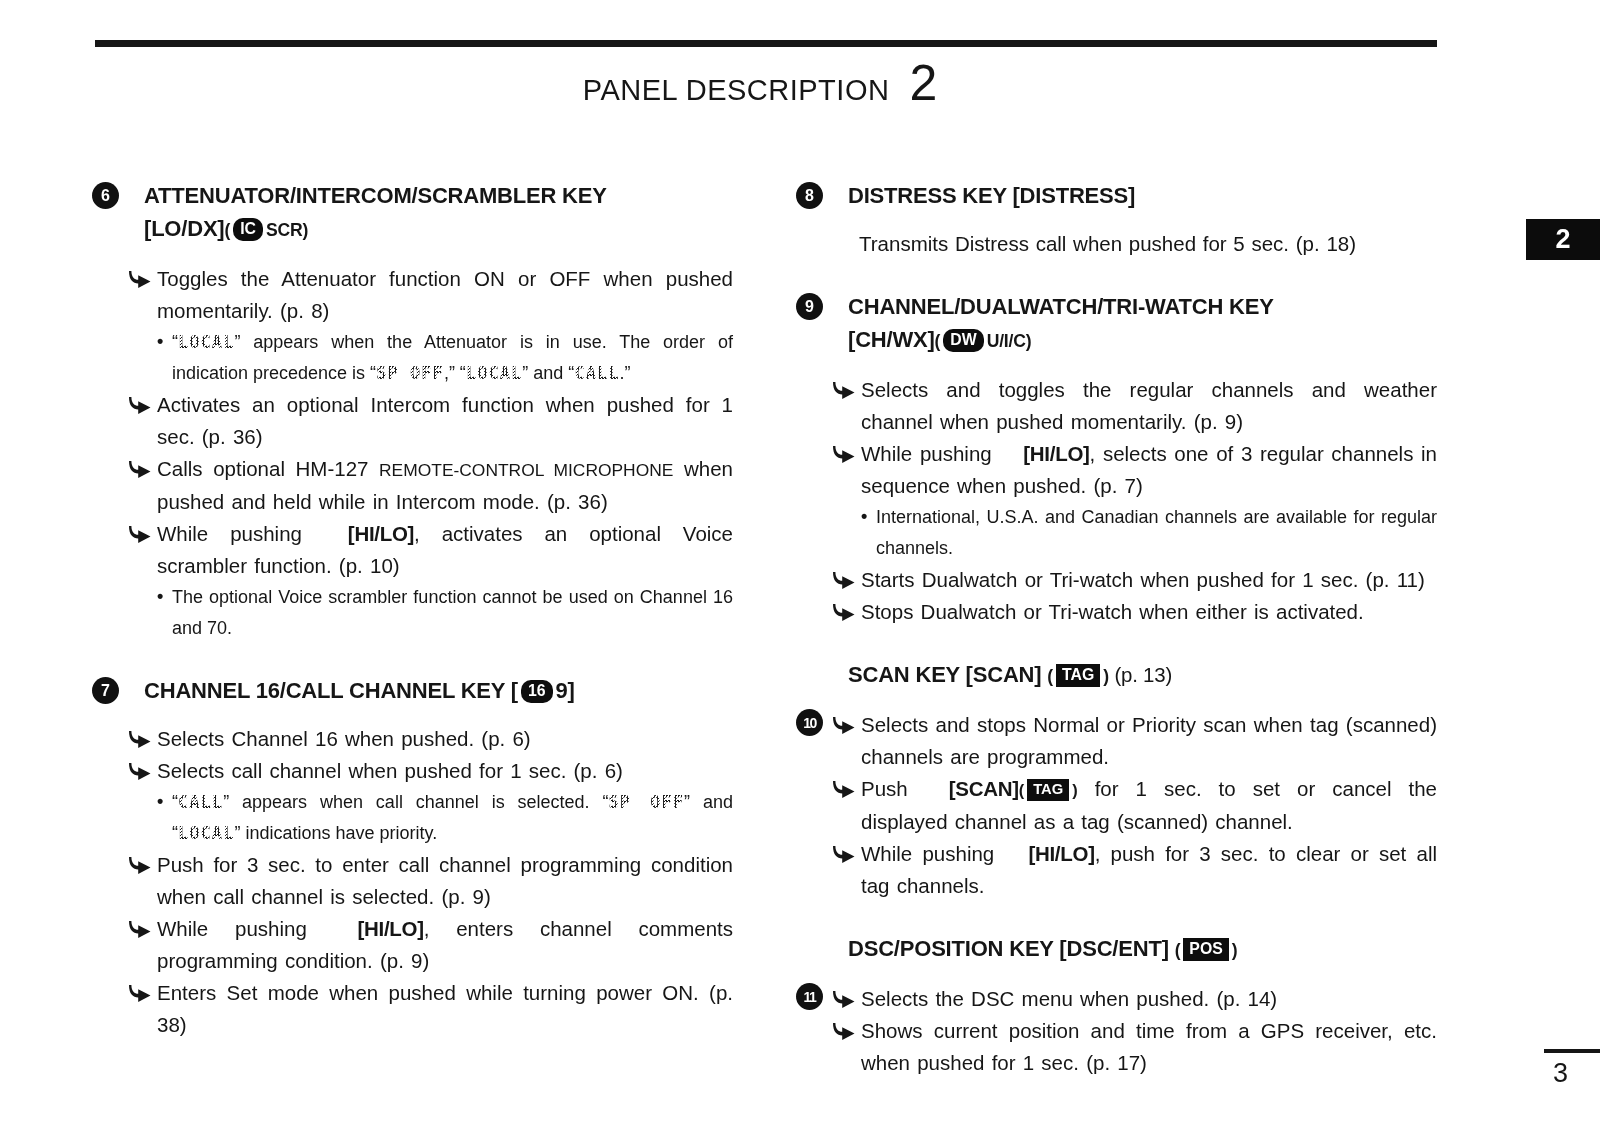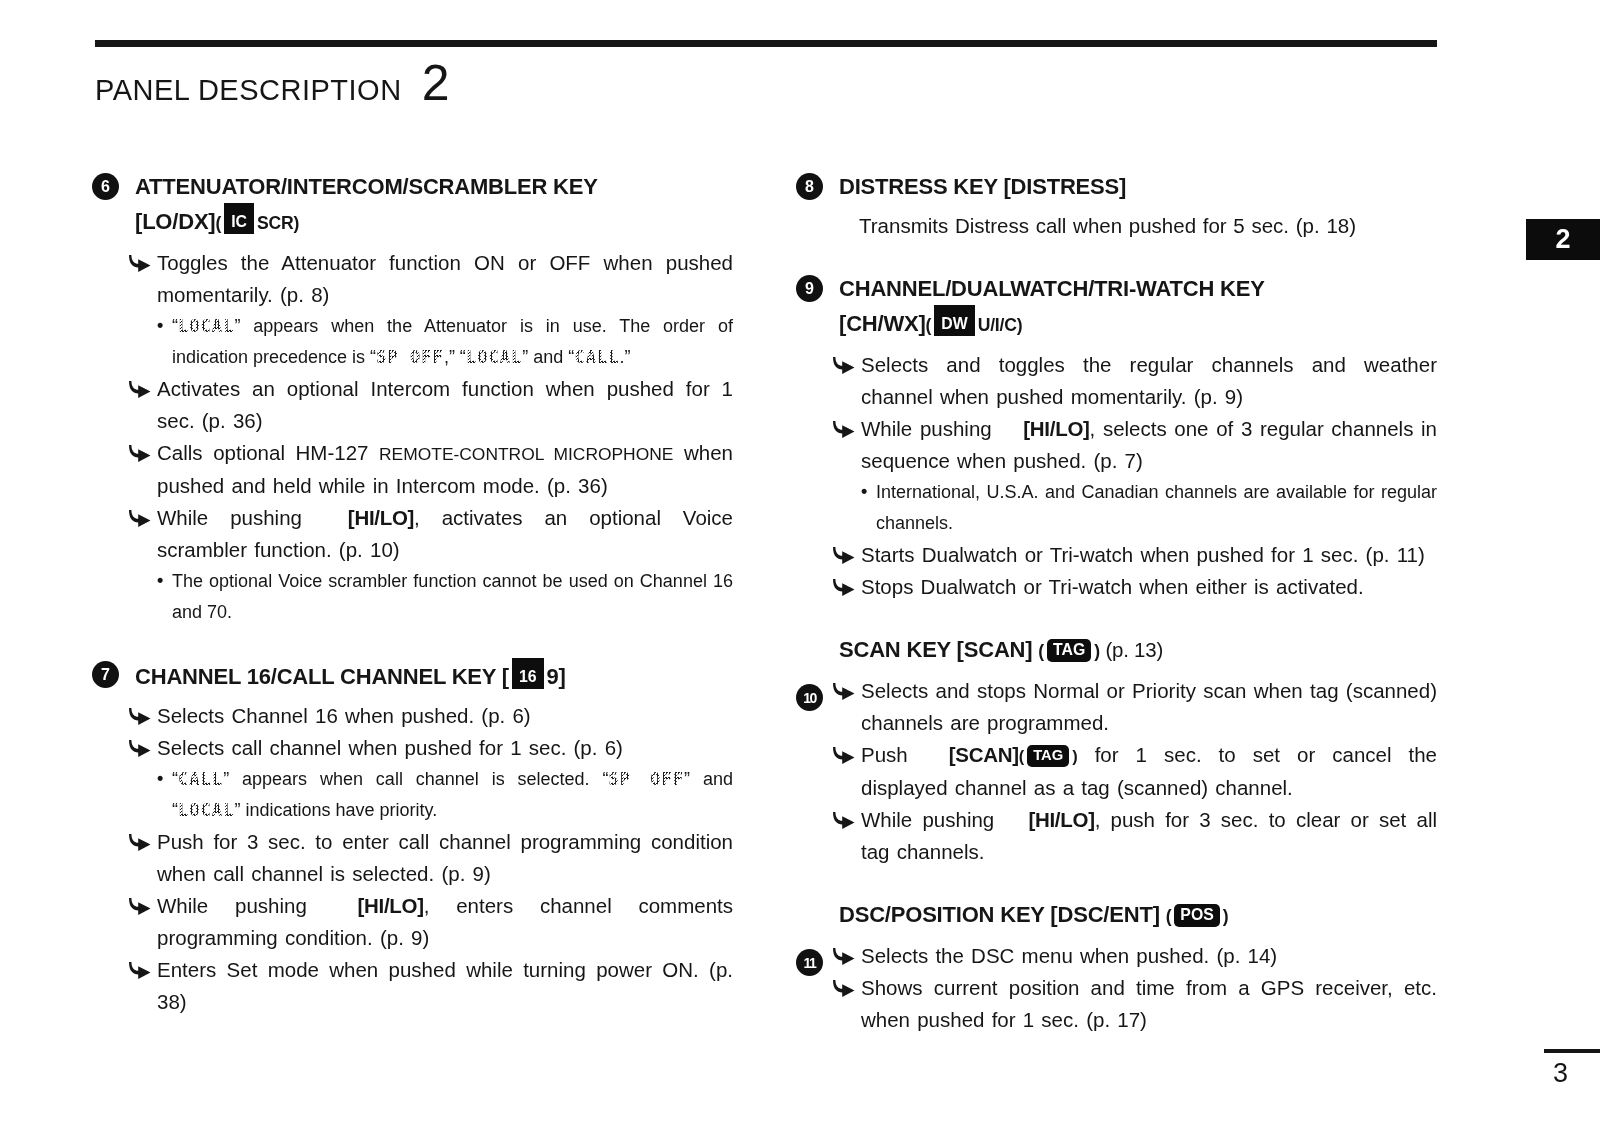--- a/index.html
+++ b/index.html
@@ -9,22 +9,22 @@
     font-family:"Liberation Sans","DejaVu Sans",sans-serif;
     color:#161616;
     position:relative;
     overflow:hidden;
   }
   .page{position:absolute;inset:0;}
 
   
   .top-rule{position:absolute;left:95px;top:40px;width:1342px;height:7px;background:#161616;}
   .page-header{
-    position:absolute;top:58px;left:95px;width:1342px;
-    display:flex;align-items:baseline;justify-content:flex-start;gap:20px;
+    position:absolute;top:58px;left:89px;width:1342px;
+    display:flex;align-items:baseline;justify-content:center;gap:20px;
   }
   .header-title{font-size:29px;letter-spacing:.5px;font-weight:400;}
   .header-chapter{font-size:50px;font-weight:400;line-height:1;}
 
   
   .side-tab{
     position:absolute;top:219px;right:0;width:74px;height:41px;
     background:#0c0c0c;color:#fff;
     display:flex;align-items:center;justify-content:center;
     font-size:27px;font-weight:bold;
@@ -34,43 +34,43 @@
   .columns{position:absolute;top:163px;left:95px;width:1342px;display:flex;gap:66px;}
   .column{flex:1;min-width:0;}
 
   .section{position:relative;padding-left:33px;margin:0 0 30px 0;}
   .secnum{
     position:absolute;left:-3px;top:3px;width:27px;height:27px;border-radius:50%;
     background:#111;color:#fff;font-size:16px;font-weight:bold;
     display:flex;align-items:center;justify-content:center;
   }
   .secnum.two{font-size:14px;letter-spacing:-1.5px;margin-top:48px;}
-  .section-title{margin:7px;font-size:22px;font-weight:bold;line-height:33px;letter-spacing:-0.2px;}
+  .section-title{margin:16px;font-size:22px;font-weight:bold;line-height:33px;letter-spacing:-0.2px;}
   .title-line{}
 
   .item{font-size:20.5px;line-height:32px;}
   .arrow-item{position:relative;padding-left:29px;text-align:justify;word-spacing:1.5px;}
   .arrow-icon{position:absolute;left:0;top:8px;width:23px;height:17px;}
   .arrow-icon svg{display:block;width:100%;height:100%;}
   .dot-item{position:relative;margin-left:29px;padding-left:15px;font-size:18px;line-height:31px;text-align:justify;}
   .bullet-dot{position:absolute;left:0;top:-1px;font-weight:bold;}
   .plain-item{padding-left:2px;text-align:left;word-spacing:1px;margin-left:25px;}
 
   
   .run-t{}
   .run-b{font-weight:bold;letter-spacing:-0.3px;margin-left:24px;}
   .run-n{font-weight:normal;font-size:0.93em;}
   .run-pb{font-weight:bold;font-size:0.8em;}
   .run-sc{font-size:0.85em;}
   .badge{
     display:inline-block;background:#0d0d0d;color:#fff;font-weight:bold;
-    font-size:0.72em;line-height:1.4;padding:8px 7px 1px;margin:0 3px;
-    vertical-align:2px;letter-spacing:0;
-  }
-  .badge.round{border-radius:5px;padding:0 6px 1px;}
+    font-size:0.72em;line-height:1.4;padding:0 7px 1px;margin:0 3px;
+    vertical-align:2px;letter-spacing:0;border-radius:10px;
+  }
+  .badge.round{border-radius:0;padding:0 6px 1px;}
 
   
   .run-lcd{
     font-family:"DejaVu Sans Mono",monospace;
     font-weight:bold;
     font-size:0.95em;
     letter-spacing:1px;
     color:#2e2e2e;
   }
   @supports ((-webkit-background-clip: text)){

